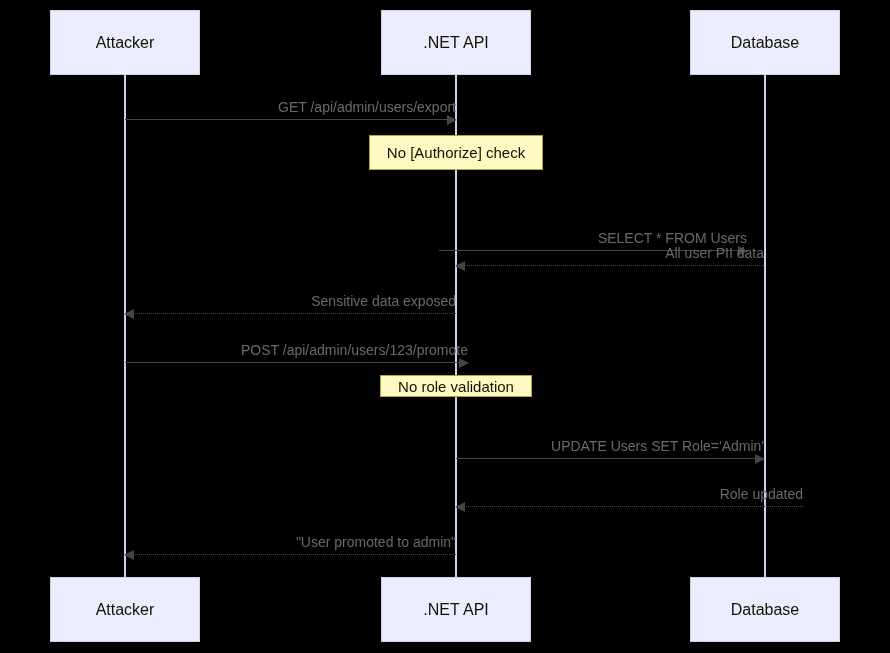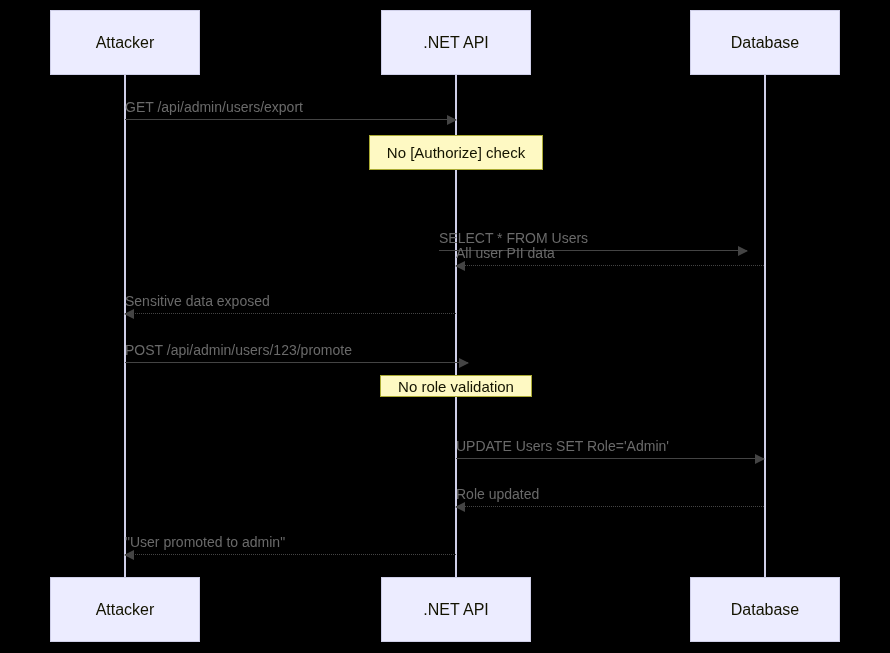--- a/index.html
+++ b/index.html
@@ -24,21 +24,21 @@
   .msg{position:absolute;height:28px;}
   .msg .line{
     position:absolute;left:0;right:0;bottom:0;height:0;
     border-bottom:1px solid #444444;
   }
   .msg.dotted .line{
     border-bottom:1px dotted #444444;
   }
   .msg .label{
     position:absolute;left:0;right:0;bottom:6px;
-    text-align:left;color:#6a6a6a;font-size:14px;
+    text-align:right;color:#6a6a6a;font-size:14px;
     white-space:nowrap;line-height:1;
   }
   .arrowhead{
     position:absolute;bottom:-5px;width:0;height:0;
     border-top:5px solid transparent;border-bottom:5px solid transparent;
   }
   .arrowhead.right{right:-1px;border-left:10px solid #444444;}
   .arrowhead.left{left:-1px;border-right:10px solid #444444;}
 
   
@@ -119,21 +119,21 @@
   </div>
 
   
   <div class="msg" style="left:456px;top:431px;width:308px;">
     <div class="label">UPDATE Users SET Role='Admin'</div>
     <div class="line"></div>
     <div class="arrowhead right"></div>
   </div>
 
    .NET API : Role updated --&gt;
-  <div class="msg dotted" style="left:456px;top:479px;width:308px;">
+  <div class="msg dotted" style="left:456px;top:479px;width:308px;padding-left:39px;">
     <div class="label">Role updated</div>
     <div class="line"></div>
     <div class="arrowhead left"></div>
   </div>
 
    Attacker : "User promoted to admin" --&gt;
   <div class="msg dotted" style="left:125px;top:527px;width:331px;">
     <div class="label">"User promoted to admin"</div>
     <div class="line"></div>
     <div class="arrowhead left"></div>

